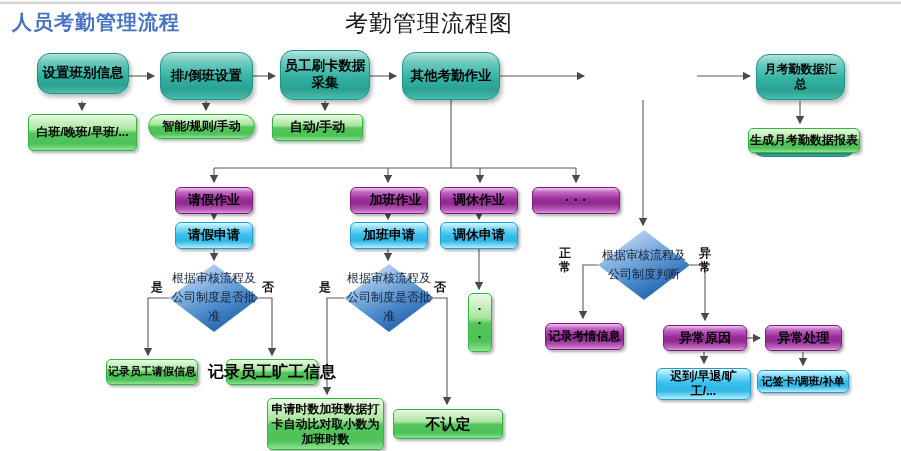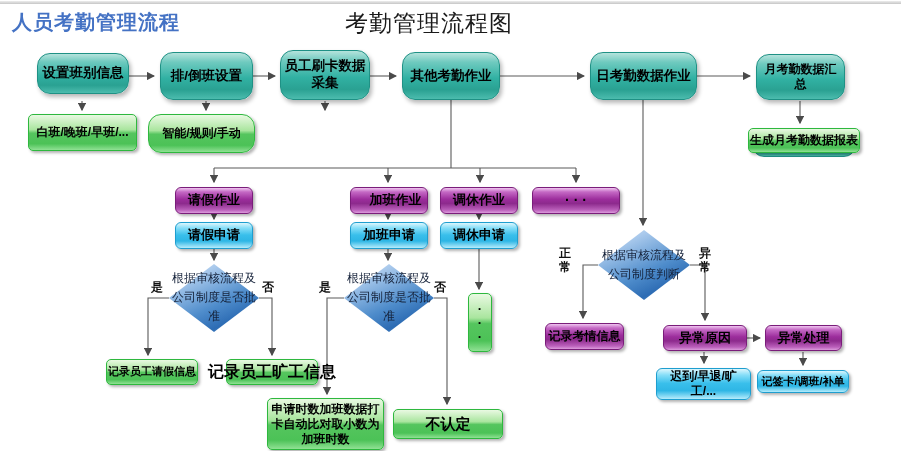--- a/index.html
+++ b/index.html
@@ -92,25 +92,25 @@
       <path d="M747,338 H760" marker-end="url(#ah)"></path>
       <path d="M704,352 V363" marker-end="url(#ah)"></path>
       <path d="M803,352 V365" marker-end="url(#ah)"></path>
     </g>
   </svg>
 
   <div class="box t" style="left:37px;top:53px;width:92px;height:41px;">设置班别信息</div>
   <div class="box t" style="left:160px;top:52px;width:93px;height:48px;">排/倒班设置</div>
   <div class="box t" style="left:280px;top:50px;width:90px;height:50px;">员工刷卡数据采集</div>
   <div class="box t" style="left:402px;top:52px;width:98px;height:48px;">其他考勤作业</div>
-  <div class="box t" style="left:590px;top:52px;width:107px;height:48px;">日考勤数据作业</div>
   <div class="box t" style="left:756px;top:54px;width:89px;height:46px;font-size:12px;">月考勤数据汇总</div>
 
   <div class="box g nowrap" style="left:28px;top:114px;width:109px;height:37px;">白班/晚班/早班/...</div>
-  <div class="box g nowrap" style="left:148px;top:114px;width:107px;height:39px;border-radius:13px;">智能/规则/手动</div>
+  <div class="box g nowrap" style="left:148px;top:114px;width:107px;height:25px;border-radius:13px;">智能/规则/手动</div>
+  <div class="box g nowrap" style="left:272px;top:114px;width:91px;height:27px;font-size:13px;">自动/手动</div>
   <div class="box t" style="left:752px;top:133px;width:104px;height:24px;box-shadow:none;"></div>
   <div class="box g nowrap" style="left:748px;top:128px;width:112px;height:25px;">生成月考勤数据报表</div>
 
   <div class="box p" style="left:175px;top:187px;width:78px;height:27px;">请假作业</div>
   <div class="box p" style="left:350px;top:187px;width:78px;height:27px;padding-left:15px;">加班作业</div>
   <div class="box p" style="left:440px;top:187px;width:78px;height:27px;">调休作业</div>
   <div class="box p" style="left:532px;top:187px;width:88px;height:27px;font-size:14px;">· · ·</div>
 
   <div class="box c" style="left:175px;top:222px;width:78px;height:27px;">请假申请</div>
   <div class="box c" style="left:350px;top:222px;width:78px;height:27px;">加班申请</div>

